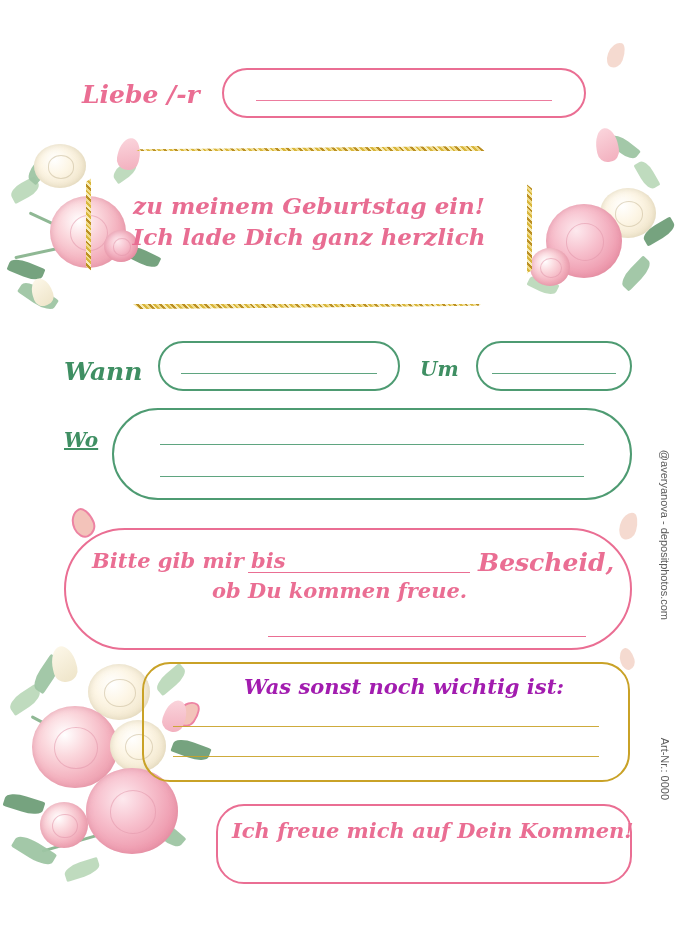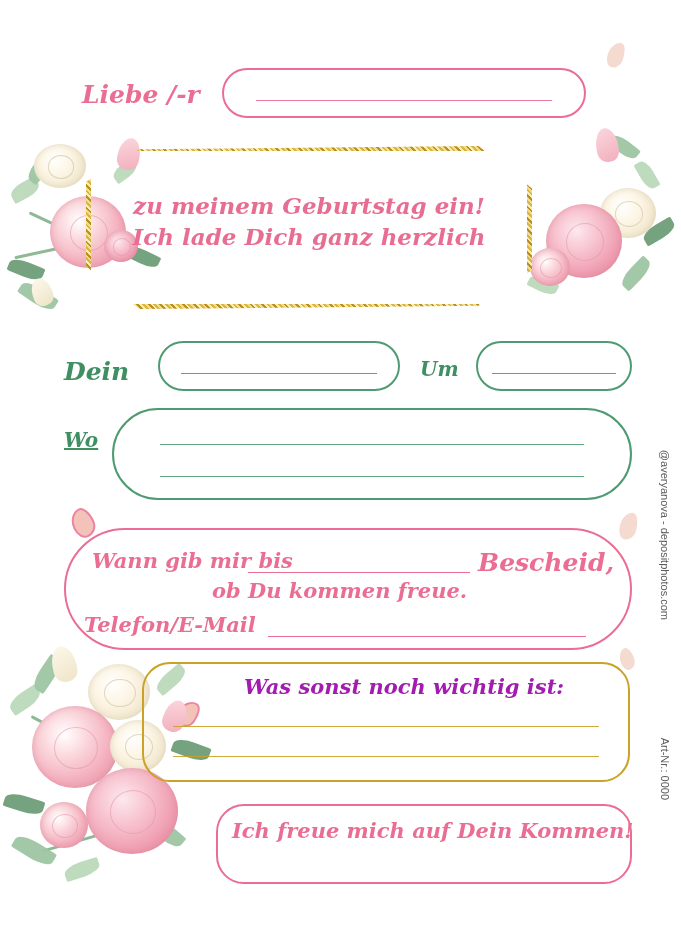--- a/index.html
+++ b/index.html
@@ -238,43 +238,42 @@
   </div>
 
   <div id="banner">
     <div class="frame"></div>
     <div class="inner-text">
       <div>zu meinem Geburtstag ein!</div>
       <div>Ich lade Dich ganz herzlich</div>
     </div>
   </div>
 
-  <div class="label txt-green" style="left:64px; top:357px; font-size:25px;">Dein</div>
+  <div class="label txt-green" style="left:64px; top:357px; font-size:25px;">Wann</div>
   <div class="field green" style="left:158px; top:341px; width:242px; height:50px;">
     <div class="writeline" style="top:30px;"></div>
   </div>
 
   <div class="label txt-green" style="left:420px; top:357px; font-size:20px;">Um</div>
   <div class="field green" style="left:476px; top:341px; width:156px; height:50px;">
     <div class="writeline" style="top:30px;"></div>
   </div>
 
   <div class="label txt-green" style="left:64px; top:428px; font-size:20px;text-decoration:underline;">Wo</div>
   <div class="field green" style="left:112px; top:408px; width:520px; height:92px;">
     <div class="writeline" style="top:34px;"></div>
     <div class="writeline" style="top:66px;"></div>
   </div>
 
   <div class="field pink" style="left:64px; top:528px; width:568px; height:122px;"></div>
 
-  <div class="small-note txt-pink" style="left:92px; top:548px; font-size:21px;">Wann gib mir bis</div>
+  <div class="small-note txt-pink" style="left:92px; top:548px; font-size:21px;">Bitte gib mir bis</div>
   <div style="position:absolute; left:248px; top:572px; width:222px; border-bottom:1px solid #ea6e93;"></div>
   <div class="small-note txt-pink" style="left:478px; top:548px; font-size:25px;">Bescheid,</div>
   <div class="small-note txt-pink" style="left:212px; top:578px; font-size:21px;">ob Du kommen freue.</div>
-  <div class="small-note txt-pink" style="left:84px; top:612px; font-size:21px;">Telefon/E-Mail</div>
   <div style="position:absolute; left:268px; top:636px; width:318px; border-bottom:1px solid #ea6e93;"></div>
 
   <div class="field gold" style="left:142px; top:662px; width:488px; height:120px; border-radius:28px;">
     <div class="writeline" style="top:62px; left:6%; right:6%;"></div>
     <div class="writeline" style="top:92px; left:6%; right:6%;"></div>
   </div>
   <div class="small-note txt-gold" style="left:244px; top:674px; font-size:21px;">Was sonst noch wichtig ist:</div>
 
   <div class="field pink" style="left:216px; top:804px; width:416px; height:80px; border-radius:28px;"></div>
   <div class="small-note txt-pink" style="left:232px; top:818px; font-size:21px;">Ich freue mich auf Dein Kommen!</div>

